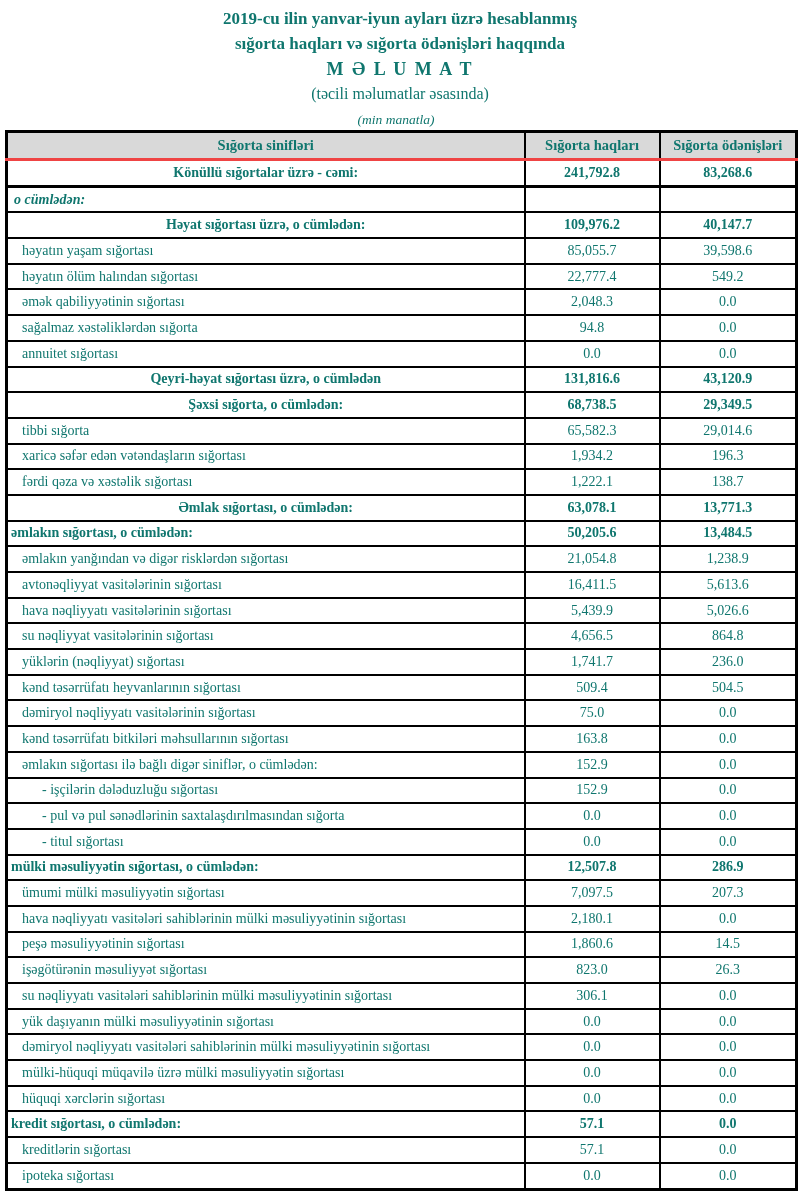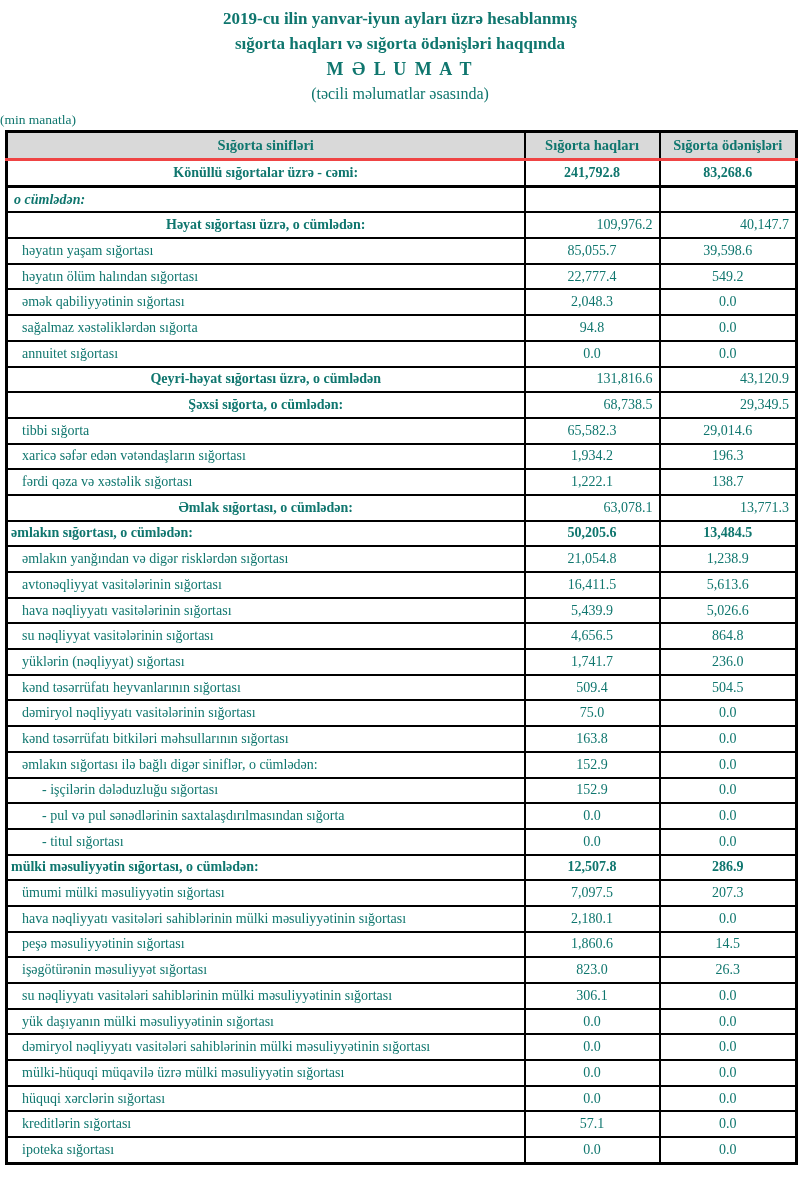--- a/index.html
+++ b/index.html
@@ -29,21 +29,22 @@
     font-size: 18px;
     font-weight: bold;
     line-height: 26px;
     letter-spacing: 2px;
   }
   .title-line4 {
     font-size: 16px;
     line-height: 24px;
   }
   .unit-note {
-    text-align: left;
+    text-align: center;
+    font-style: italic;
     font-size: 13.5px;
     margin: 6px 8px 3px 0;
     line-height: 15px;
   }
   table.report {
     border-collapse: collapse;
     table-layout: fixed;
     width: 790px;
     margin-left: 5px;
     border: 3px solid #000;
@@ -67,21 +68,21 @@
     height: 23.7px;
   }
   td.num {
     text-align: center;
   }
   
   tr.r-total td.lbl   { text-align: center; font-weight: bold; }
   tr.r-total td       { font-weight: bold; border-bottom: 3px solid #000; }
   tr.r-note td.lbl    { text-align: left; font-weight: bold; font-style: italic; padding-left: 6px; }
   tr.r-group td.lbl   { text-align: center; font-weight: bold; }
-  tr.r-group td.num   { font-weight: normal; text-align: right; }
+  tr.r-group td.num   { font-weight: bold; }
   tr.r-section td.lbl { text-align: left; font-weight: bold; padding-left: 3px; margin-top: 27px; }
   tr.r-section td.num { font-weight: bold; }
   tr.r-item td.lbl    { text-align: left; padding-left: 14px; }
   tr.r-item-dash td.lbl { text-align: left; padding-left: 34px; }
 </style>
 </head>
 <body>
 
 <div class="page">
 
@@ -286,20 +287,25 @@
         <tr class="r-item">
           <td class="lbl">mülki-hüquqi müqavilə üzrə mülki məsuliyyətin sığortası</td>
           <td class="num">0.0</td>
           <td class="num">0.0</td>
         </tr>
         <tr class="r-item">
           <td class="lbl">hüquqi xərclərin sığortası</td>
           <td class="num">0.0</td>
           <td class="num">0.0</td>
         </tr>
+        <tr class="r-section">
+          <td class="lbl">kredit sığortası, o cümlədən:</td>
+          <td class="num">57.1</td>
+          <td class="num">0.0</td>
+        </tr>
         <tr class="r-item">
           <td class="lbl">kreditlərin sığortası</td>
           <td class="num">57.1</td>
           <td class="num">0.0</td>
         </tr>
         <tr class="r-item">
           <td class="lbl">ipoteka sığortası</td>
           <td class="num">0.0</td>
           <td class="num">0.0</td>
         </tr>

